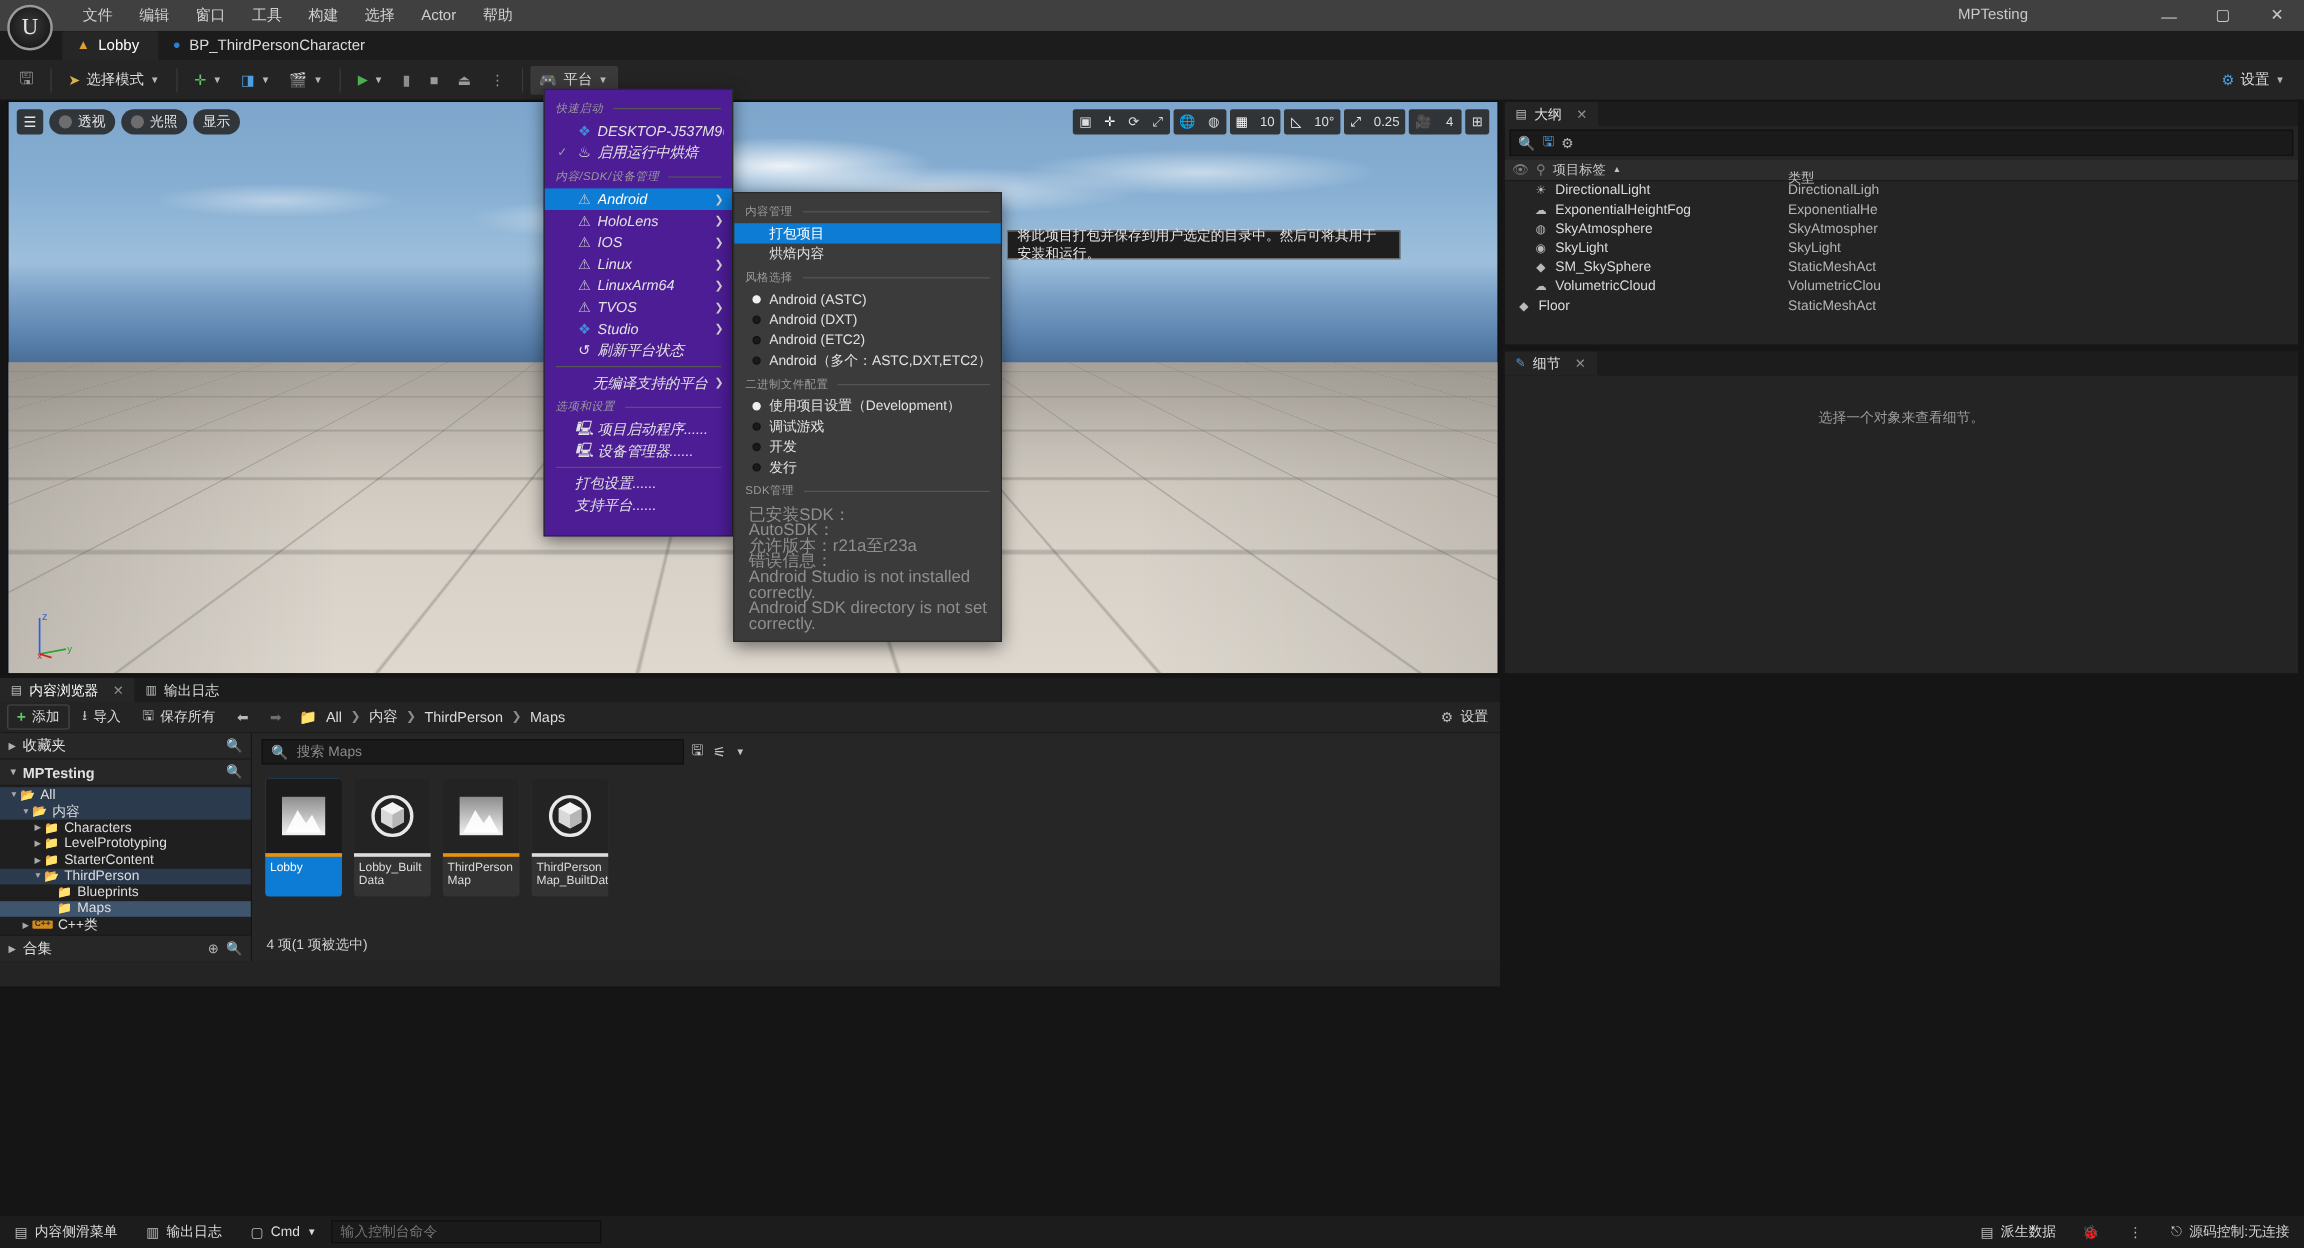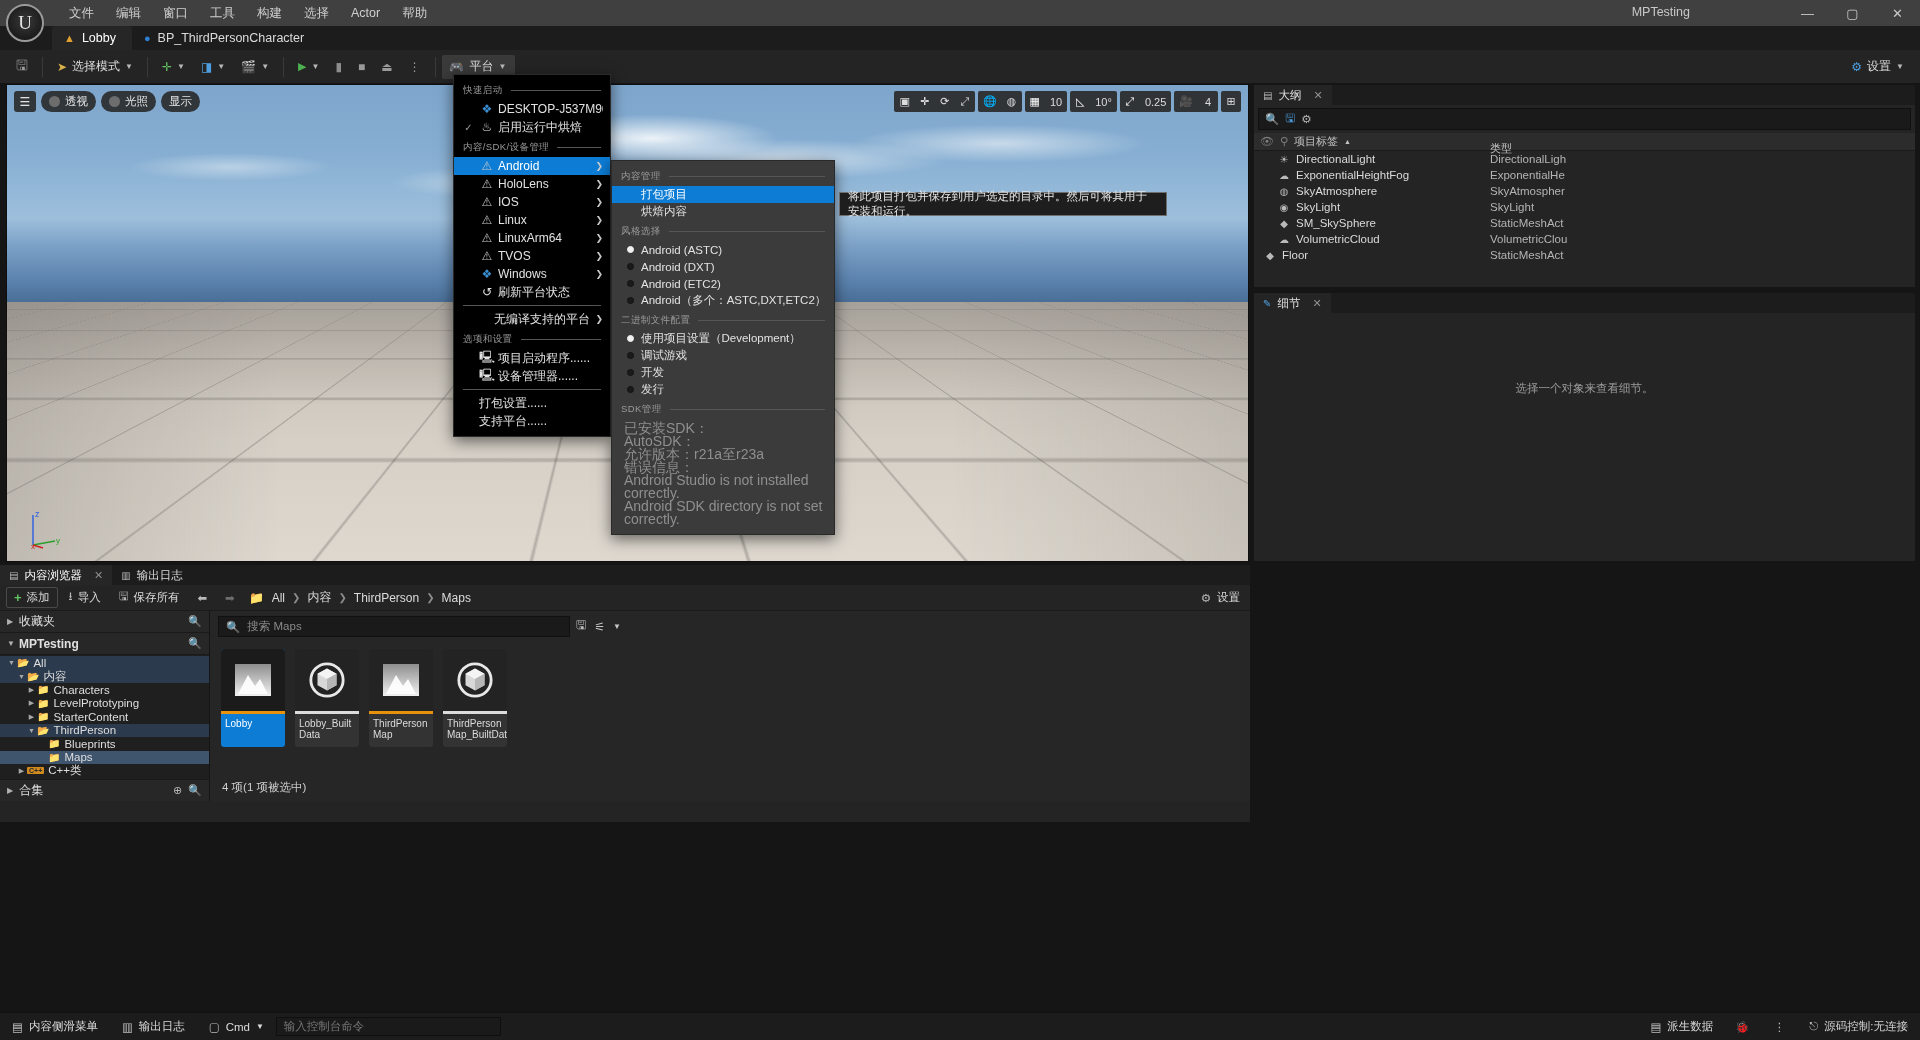--- a/index.html
+++ b/index.html
@@ -135,22 +135,22 @@
   }
   .vp-tool.sel { background: #2f7fd0; color: #fff; }
   .vp-grp { display: flex; background: rgba(42,42,42,.92); border-radius: 2px; overflow: hidden; }
   .vp-grp .vp-tool { background: transparent; }
 
   .axis-gizmo { position: absolute; left: 22px; bottom: 12px; width: 44px; height: 44px; z-index:5; }
 
   
   .pmenu {
     position: absolute; left: 453px; top: 74px; width: 158px;
-    background: #000000; border: 1px solid #2a2a2a;
-    box-shadow: 0 4px 14px rgba(0,0,0,.55); z-index: 60; padding: 4px 0 6px;
+    background: #4c1d95; border: 1px solid #2a2a2a;
+    box-shadow: 0 4px 14px rgba(0,0,0,.55); z-index: 60; padding: 4px 0 16px; font-style: italic;
   }
   .sec-head {
     display: flex; align-items: center; gap: 8px;
     padding: 5px 9px 3px 9px; font-size: 9.5px; color: #9a9a9a; letter-spacing: .4px;
   }
   .sec-head .line { flex: 1; height: 1px; background: #565656; }
   .mrow {
     display: flex; align-items: center; height: 18px;
     padding: 0 7px 0 7px; font-size: 12px; color: #e2e2e2; position: relative;
   }
@@ -223,21 +223,21 @@
     font-size: 11px; color: #d0d0d0; border-top: 1px solid #1a1a1a;
   }
 
   
   .details {
     position: absolute; left: 1253px; top: 292px; width: 663px; height: 270px;
     background: #242424; border: 1px solid #151515;
   }
   .det-empty {
     position: absolute; top: 48px; width: 100%; text-align: center;
-    font-size: 11.5px; color: #9b9b9b; margin-top: 40px;
+    font-size: 11.5px; color: #9b9b9b;
   }
 
   
   .cbrowser {
     position: absolute; left: 0; top: 564px; width: 1250px; height: 258px;
     background: #242424; border-top: 1px solid #151515;
   }
   .cb-tabs { height: 20px; background: #1c1c1c; display: flex; align-items: flex-end; }
   .cb-tab {
     height: 20px; display: flex; align-items: center; gap: 6px; padding: 0 9px;
@@ -543,21 +543,21 @@
     </div>
     <div class="mrow">
       <span class="ck"></span>
       <span class="mi-ico warn-tri">⚠</span>
       <span class="lbl">TVOS</span>
       <span class="arrow">❯</span>
     </div>
     <div class="mrow">
       <span class="ck"></span>
       <span class="mi-ico win-ico">❖</span>
-      <span class="lbl">Windows</span>
+      <span class="lbl">Studio</span>
       <span class="arrow">❯</span>
     </div>
     <div class="mrow">
       <span class="ck"></span>
       <span class="mi-ico">↺</span>
       <span class="lbl">刷新平台状态</span>
     </div>
 
     <div class="msep"></div>
 

